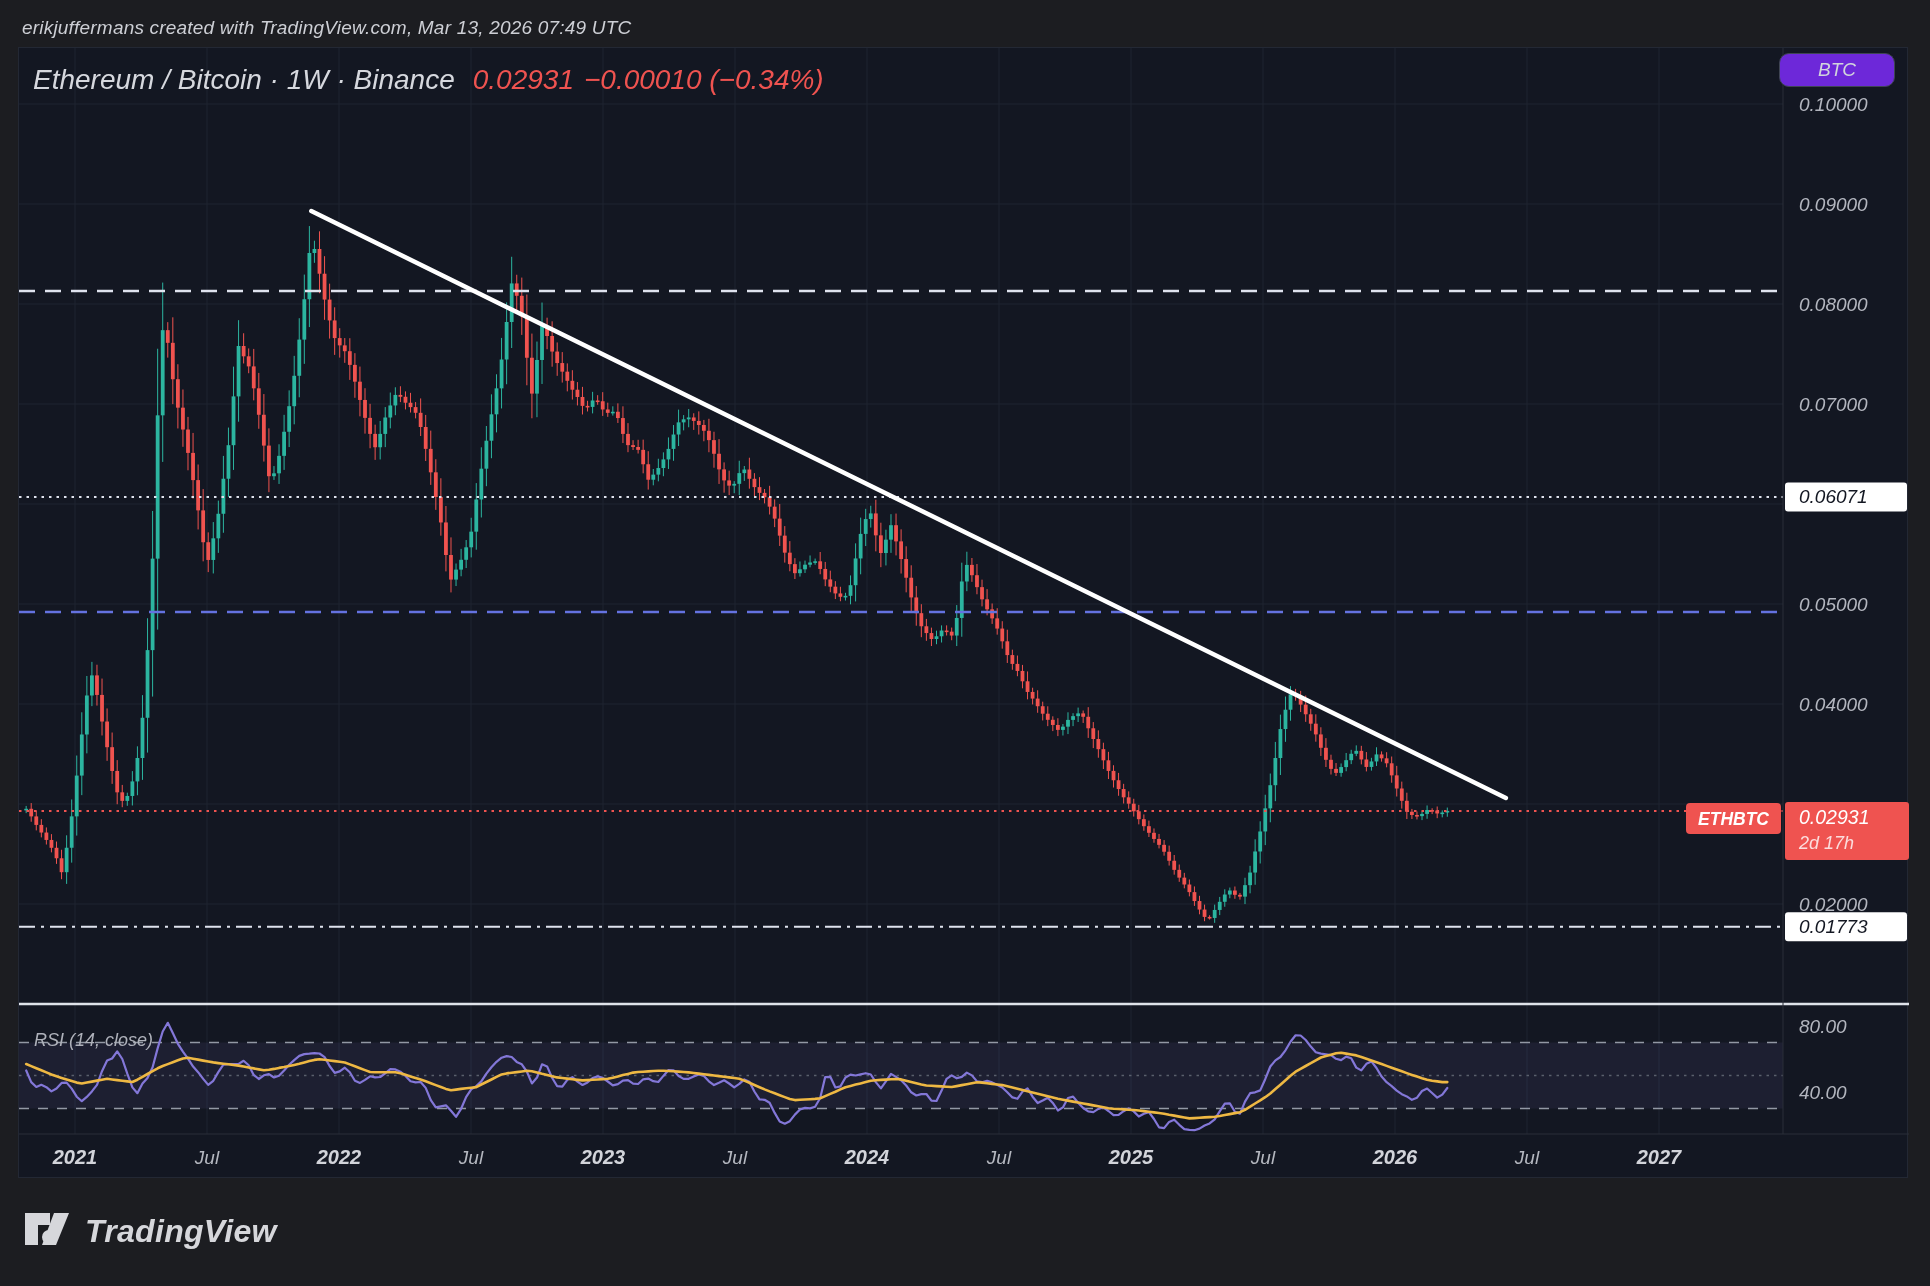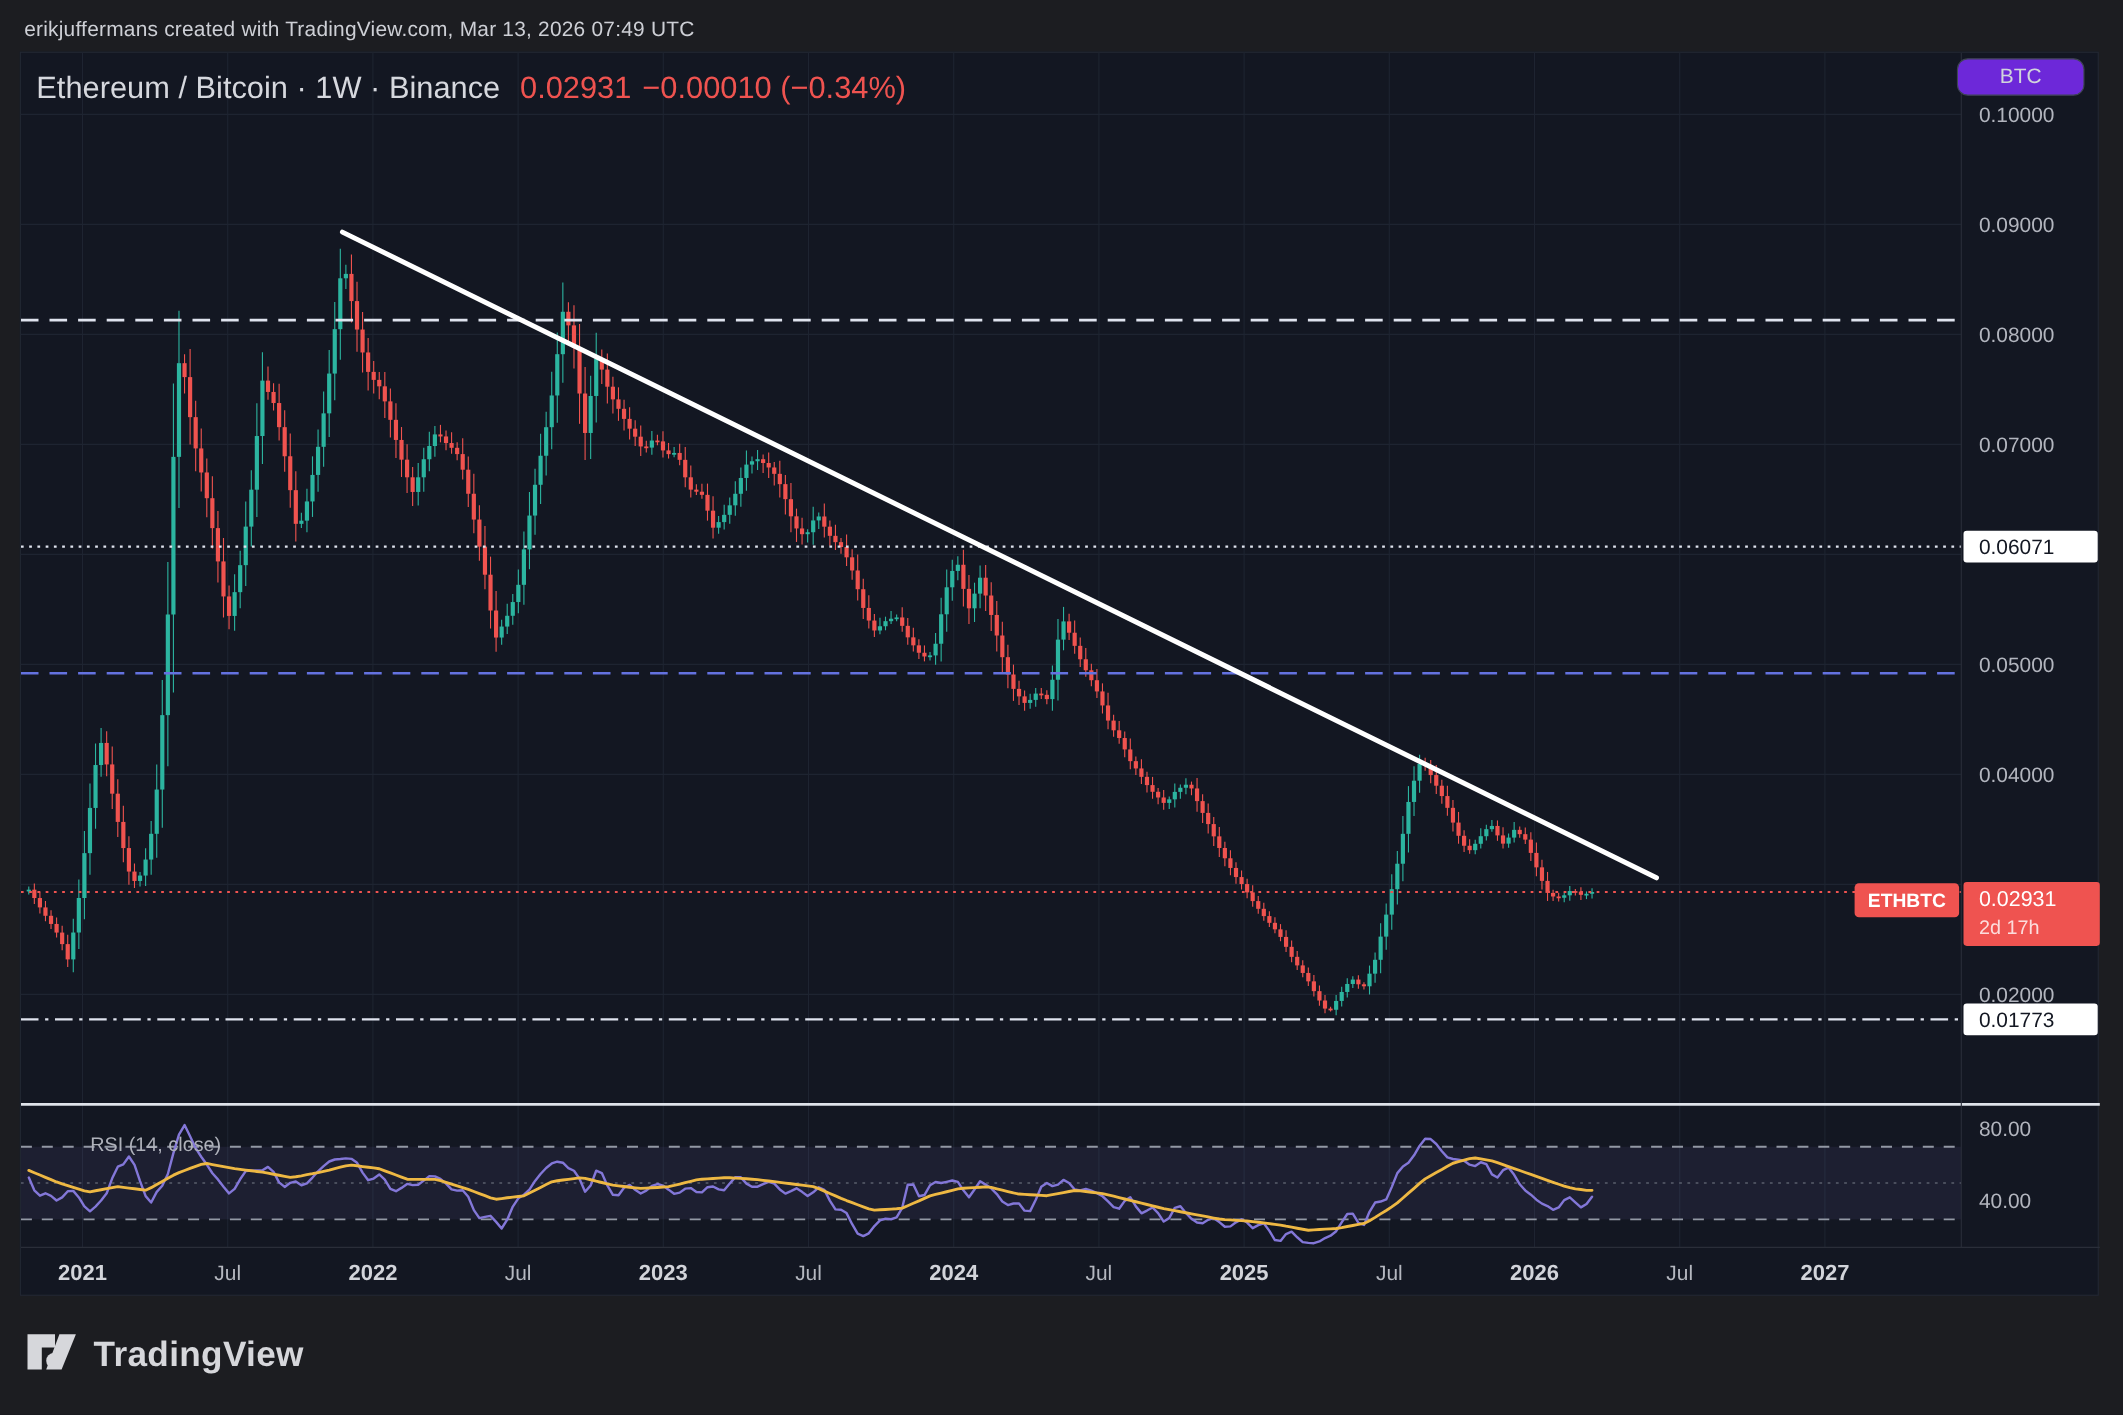--- a/index.html
+++ b/index.html
@@ -1,29 +1,29 @@
 <!DOCTYPE html>
 <html><head>
 <meta charset="utf-8">
 <style>
   * { margin:0; padding:0; box-sizing:border-box; }
   html,body { background:#1c1d21; }
   body { font-family:"Liberation Sans", sans-serif; }
-  .page { position:relative; width:1930px; height:1286px; background:#1c1d21; overflow:hidden; }
+  .page { position:relative; width:1930px; height:1286px; background:#1c1d21; overflow:hidden;font-style:italic; }
   .attribution { position:absolute; left:22px; top:17px; font-size:19px; color:#cdcfd5; letter-spacing:0.2px; }
   .widget { position:absolute; left:18px; top:47px; width:1890px; height:1131px; background:#131722; border:1px solid #232834; }
   .widget svg { position:absolute; left:0; top:0; font-family:"Liberation Sans", sans-serif; }
   .legend { position:absolute; left:14px; top:16px; font-size:28px; z-index:4; white-space:nowrap; }
   .legend .title { color:#d6d8de; }
   .legend .quote { color:#ef5350; margin-left:18px; }
   .legend .quote .chg { margin-left:10px; }
   .btc-button { position:absolute; right:12px; top:5px; width:116px; height:34px; background:#6d28d9;
     border:1.5px solid #3f4554; border-radius:10px; color:#d1d4dc; font-size:19px;
     display:flex; align-items:center; justify-content:center; z-index:6; }
-  .rsi-label { position:absolute; left:15px; top:982px; font-size:18px; color:#aeb1ba; z-index:3;margin-left:48px; }
+  .rsi-label { position:absolute; left:15px; top:982px; font-size:18px; color:#aeb1ba; z-index:3; }
   .axis-hotspot { position:absolute; z-index:2; }
   .logo { position:absolute; left:24px; top:1208px; display:flex; align-items:flex-end; gap:15px; }
   .logo .logo-text { color:#d6d7db; font-size:32px; font-weight:bold; letter-spacing:0.3px; }
 </style>
 </head>
 <body>
 
 <div class="page">
 
   <div class="attribution">erikjuffermans created with TradingView.com, Mar 13, 2026 07:49 UTC</div>

